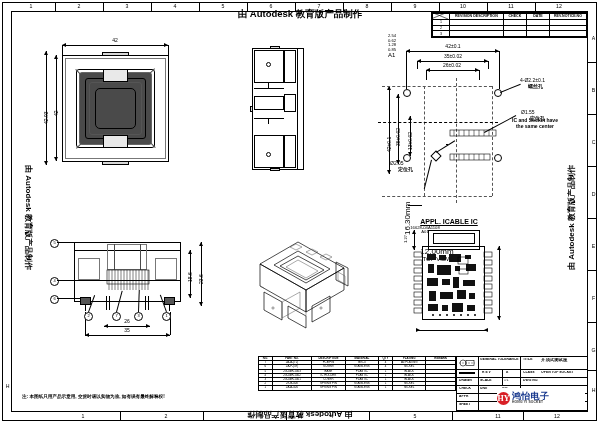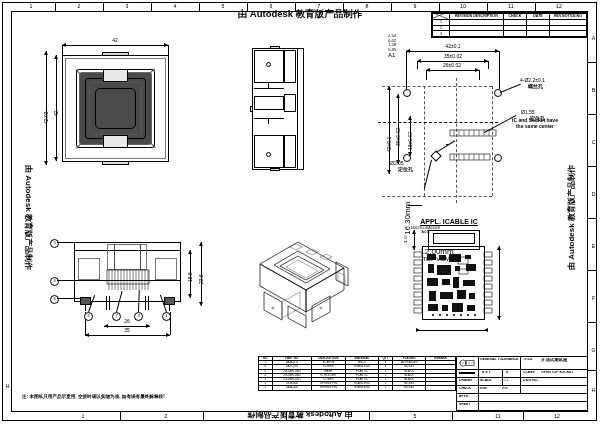--- a/index.html
+++ b/index.html
@@ -723,16 +723,23 @@
   <div class="tbcell bold" style="left:459px;top:379px;width:18px;">DRAWN</div>
   <div class="tbcell bold" style="left:459px;top:387px;width:18px;">CHECK</div>
   <div class="tbcell bold" style="left:459px;top:395px;width:18px;">APPR</div>
   <div class="tbcell bold" style="left:523px;top:358px;width:16px;">TITLE</div>
   <div class="tbcell bold" style="left:541px;top:358px;width:46px;font-size:4.4px;">开顶式测试座</div>
   <div class="tbcell bold" style="left:523px;top:371px;width:16px;">CLASS</div>
   <div class="tbcell bold" style="left:541px;top:371px;width:46px;">OPEN TOP SOCKET</div>
   <div class="tbcell bold" style="left:523px;top:379px;width:20px;">DWG NO.</div>
   <div class="tbcell bold" style="left:459px;top:403px;width:18px;">SHEET</div>
 
+  <div class="logo" style="left:497px;top:388px;width:88px;height:20px;">
+    <div class="logomark">HY</div>
+    <div class="logotxtwrap">
+      <span class="logocn">鸿怡电子</span>
+      <span class="logoen">HONG YI SOCKET</span>
+    </div>
+  </div>
 
   <div class="txt bold" style="left:22px;top:394px;font-size:4.6px;">注: 本图纸只用产品示意用, 交货时请以实物为准, 如有误有最终解释权!</div>
 
 </div>
 
 </body></html>

